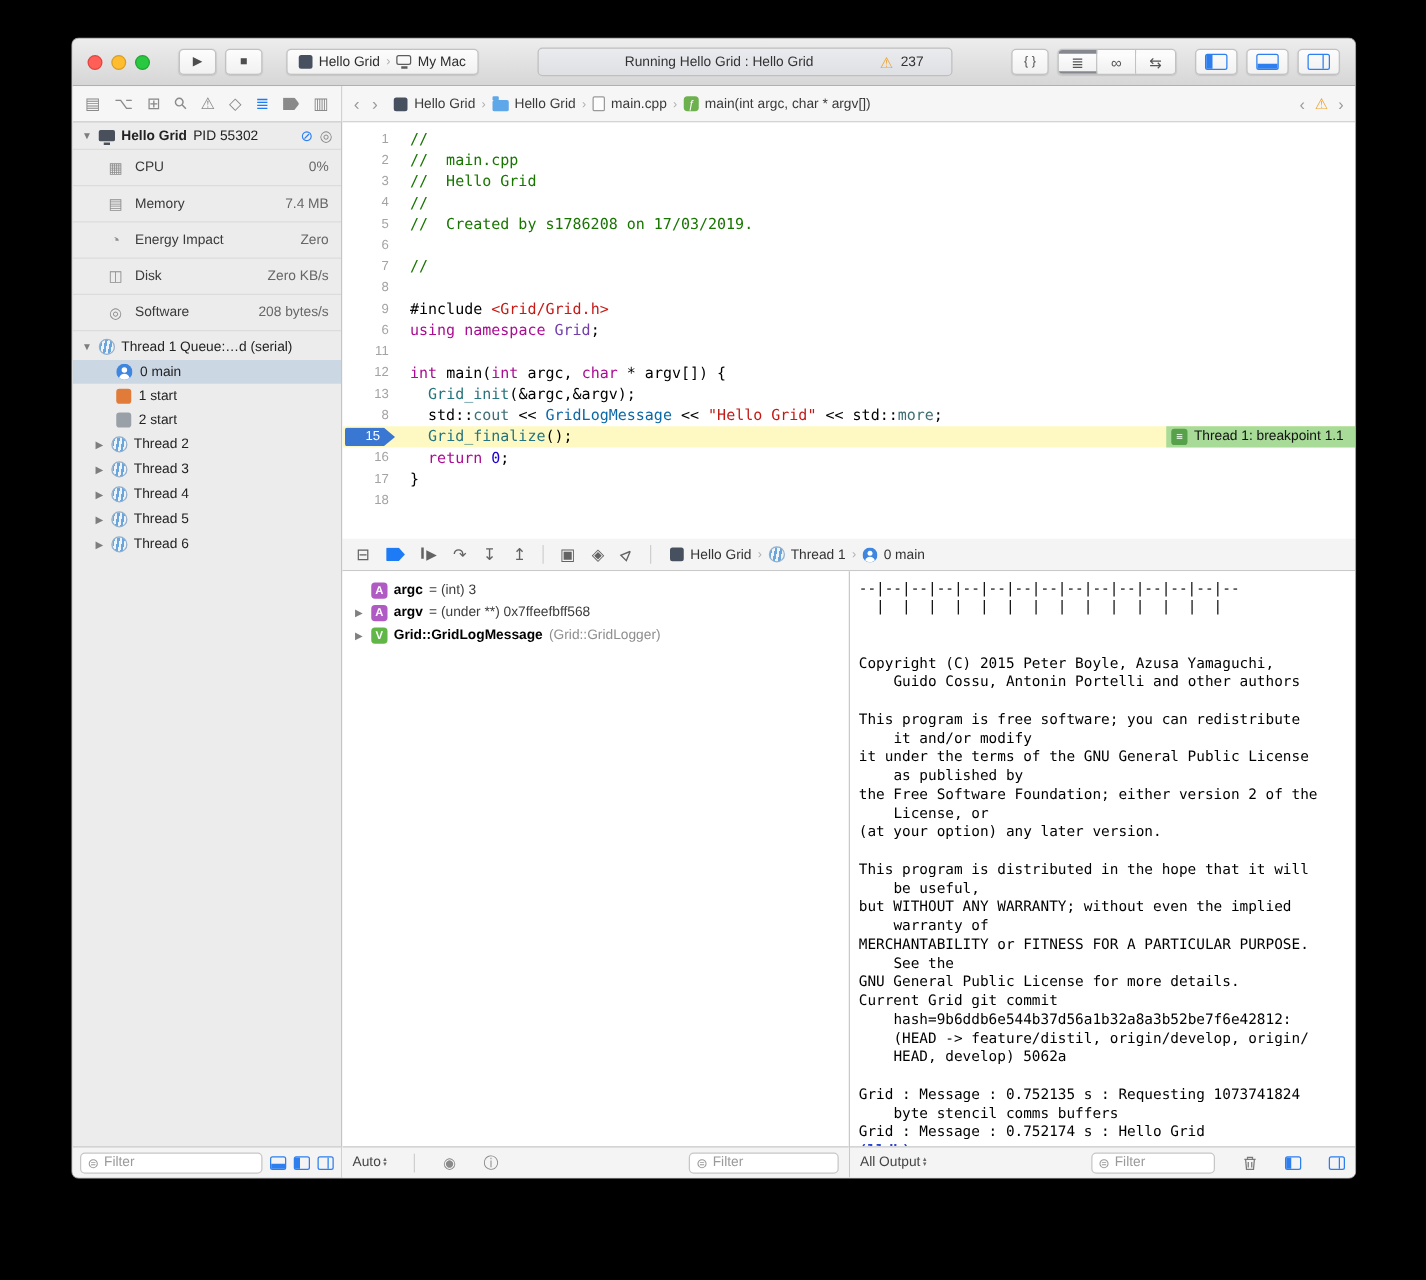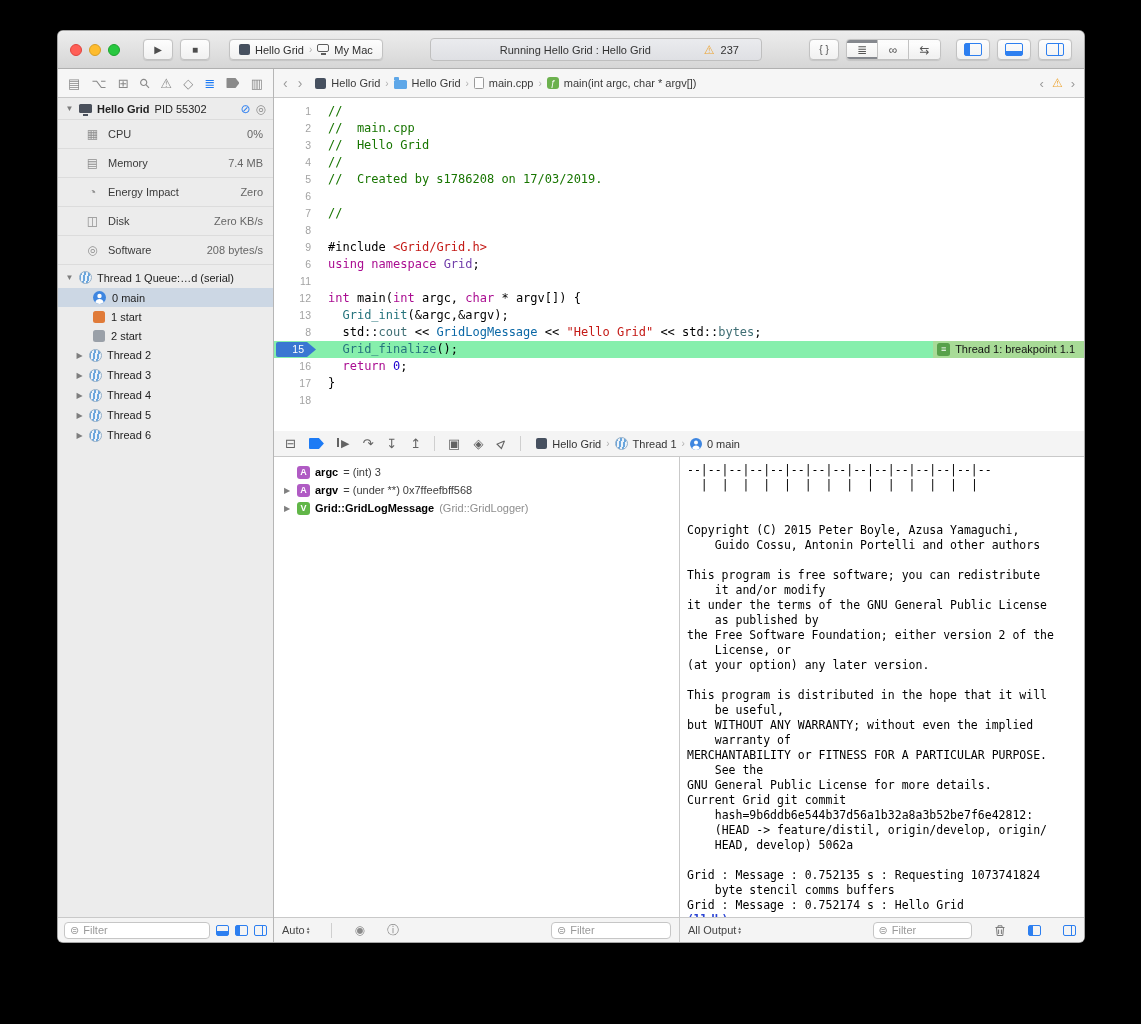--- a/index.html
+++ b/index.html
@@ -59,21 +59,21 @@
 .file-ic{width:10px;height:12px;background:#fdfdfd;border:1px solid #9a9a9a;border-radius:1.5px;flex:none;}
 .fn-ic{width:12px;height:12px;border-radius:3px;background:#6cb14e;color:#fff;font-size:9px;font-style:italic;
   display:flex;align-items:center;justify-content:center;flex:none;}
 .jump-right{margin-left:auto;display:flex;align-items:center;gap:8px;color:#9a9a9a;font-size:13px;}
 
 .editor{height:333px;flex:none;overflow:hidden;background:#fff;padding-top:5px;
   font-family:"DejaVu Sans Mono","Liberation Mono",monospace;font-size:12px;}
 .code-row{display:flex;height:17px;line-height:17px;align-items:center;}
 .gutter{flex:none;width:46px;text-align:right;padding-right:9px;color:#a3a3a3;font-size:10.5px;
   font-family:"Liberation Sans",sans-serif;}
-.bp-row{background:#86efac;}
+.bp-row{background:#fef9c3;}
 .bp-row .gutter{padding:0;text-align:left;}
 .bp-badge{display:inline-block;width:40px;height:15px;margin-left:2px;margin-top:1px;background:#3a77d2;
   color:#fff;font-size:10.5px;line-height:15px;text-align:right;padding-right:12px;
   clip-path:polygon(0 0,31px 0,40px 7.5px,31px 15px,0 15px);border-radius:2px;}
 .code-text{white-space:pre;padding-left:8px;}
 .tok-cm{color:#177500;}.tok-pp{color:#000000;}.tok-st{color:#c41a16;}
 .tok-kw{color:#aa0d91;font-weight:normal;}.tok-ty{color:#703daa;}
 .tok-fn{color:#26747d;}.tok-gl{color:#0b68a6;}.tok-li{color:#3f6e74;}
 .tok-nu{color:#1c00cf;}.tok-pl{color:#000;}
 .bp-annotation{margin-left:auto;height:17px;display:flex;align-items:center;gap:5px;background:#a8db97;
@@ -388,21 +388,21 @@
             <div class="code-row">
               <span class="gutter">12</span>
               <span class="code-text"><span class="tok-kw">int</span><span class="tok-pl"> main(</span><span class="tok-kw">int</span><span class="tok-pl"> argc, </span><span class="tok-kw">char</span><span class="tok-pl"> * argv[]) {</span></span>
             </div>
             <div class="code-row">
               <span class="gutter">13</span>
               <span class="code-text"><span class="tok-pl">  </span><span class="tok-fn">Grid_init</span><span class="tok-pl">(&amp;argc,&amp;argv);</span></span>
             </div>
             <div class="code-row">
               <span class="gutter">8</span>
-              <span class="code-text"><span class="tok-pl">  std::</span><span class="tok-li">cout</span><span class="tok-pl"> &lt;&lt; </span><span class="tok-gl">GridLogMessage</span><span class="tok-pl"> &lt;&lt; </span><span class="tok-st">"Hello Grid"</span><span class="tok-pl"> &lt;&lt; std::</span><span class="tok-li">bytes</span><span class="tok-pl">;</span></span>
+              <span class="code-text"><span class="tok-pl">  std::</span><span class="tok-li">cout</span><span class="tok-pl"> &lt;&lt; </span><span class="tok-gl">GridLogMessage</span><span class="tok-pl"> &lt;&lt; </span><span class="tok-st">"Hello Grid"</span><span class="tok-pl"> &lt;&lt; std::</span><span class="tok-li">more</span><span class="tok-pl">;</span></span>
             </div>
             <div class="code-row bp-row">
               <span class="gutter"><span class="bp-badge">15</span></span>
               <span class="code-text"><span class="tok-pl">  </span><span class="tok-fn">Grid_finalize</span><span class="tok-pl">();</span></span>
               <span class="bp-annotation">
                 <span class="bp-ann-icon">≡</span>
                 <span>Thread 1: breakpoint 1.1</span>
               </span>
             </div>
             <div class="code-row">

